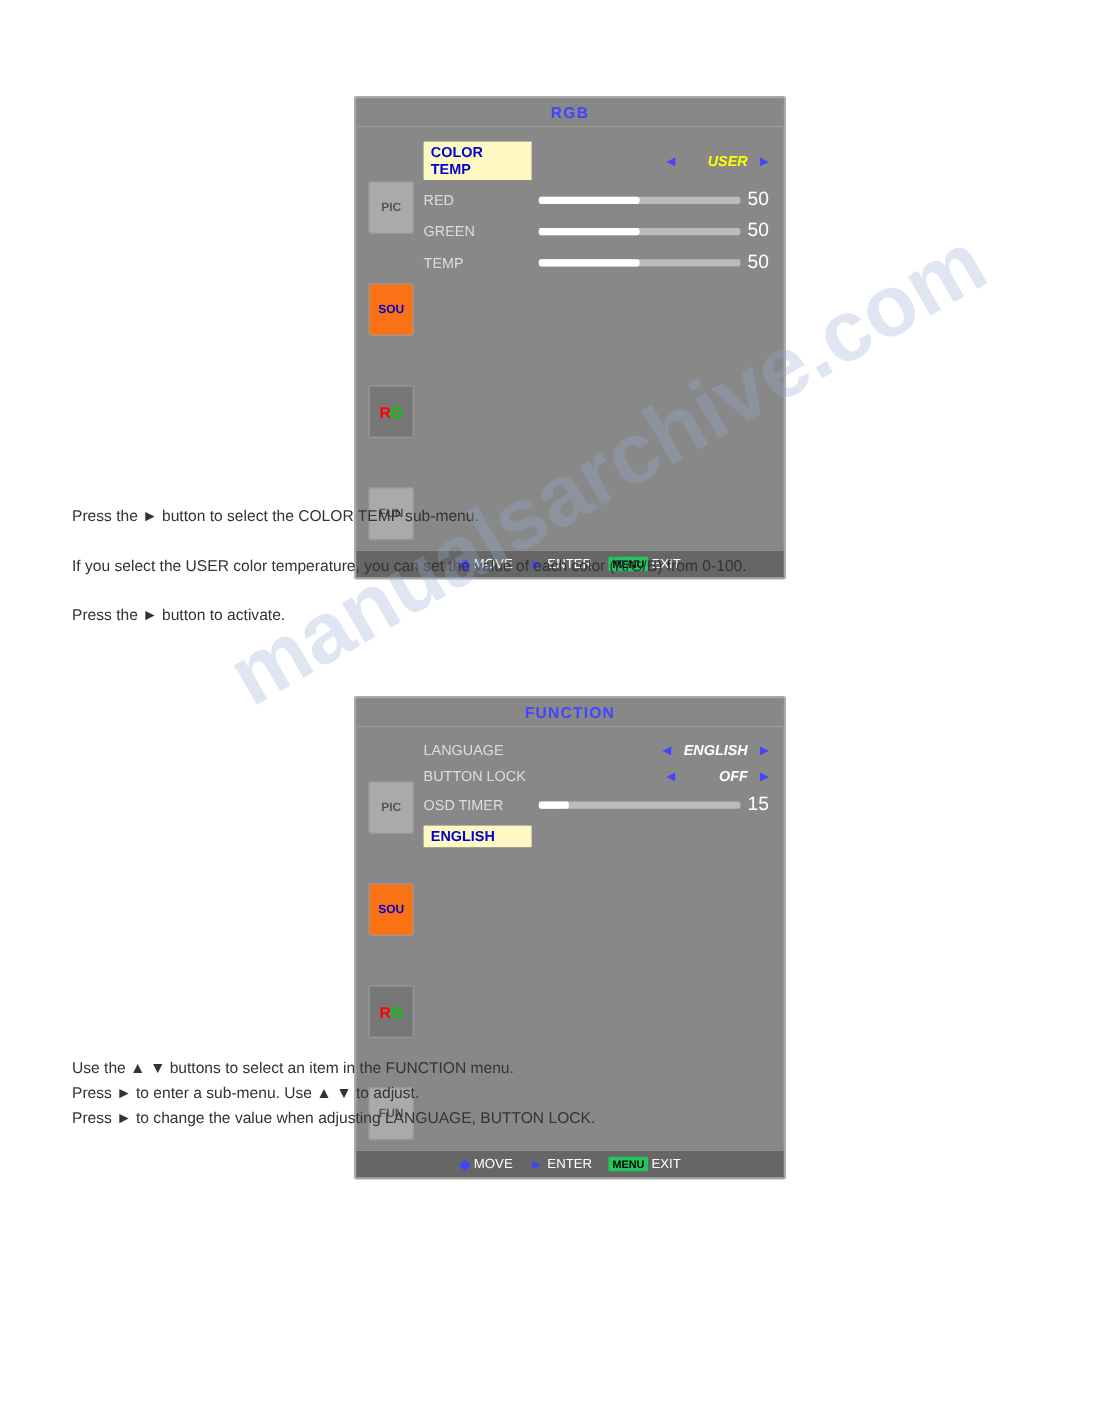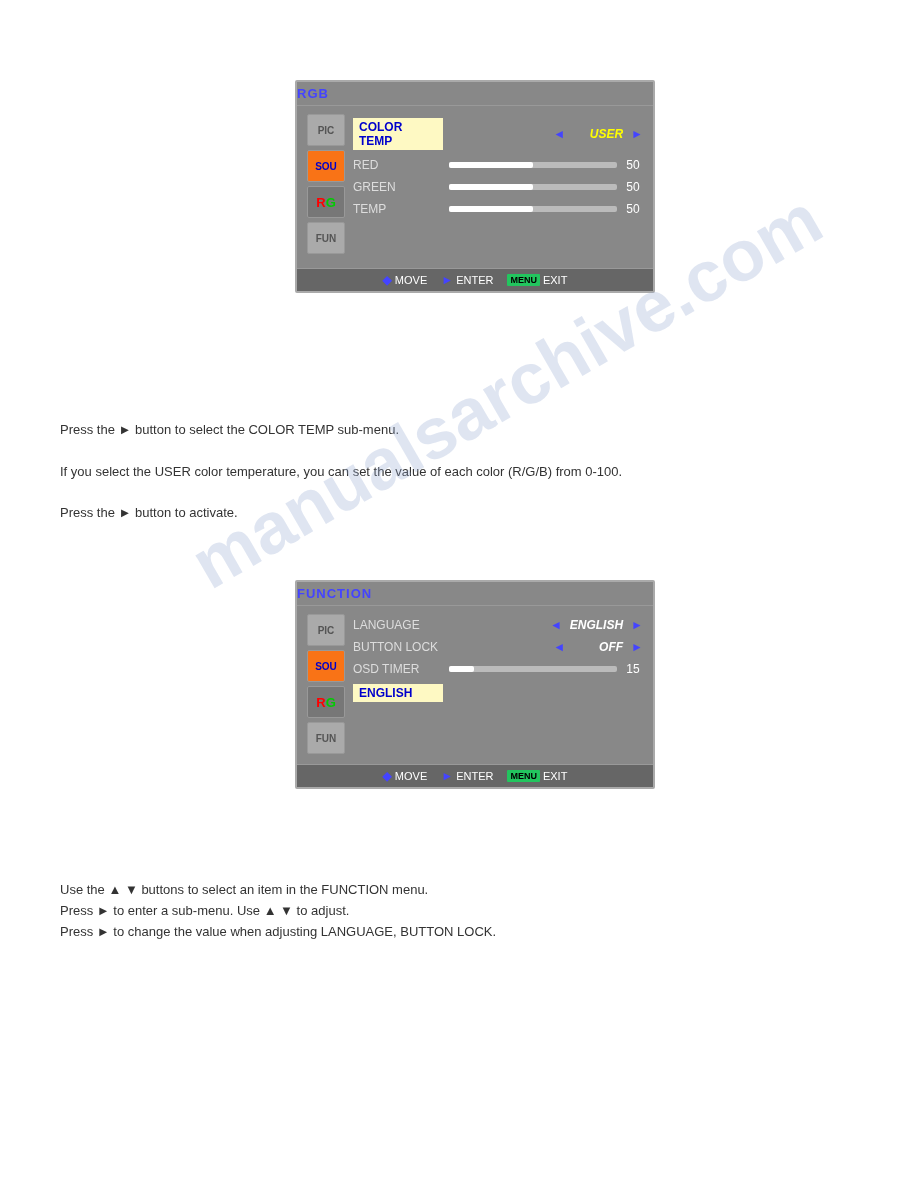--- a/index.html
+++ b/index.html
@@ -33,20 +33,21 @@
       position: absolute;
       width: 360px;
       background: #888888;
       border: 2px solid #aaaaaa;
       border-radius: 2px;
     }
 
     .osd-title {
       background: #888888;
       border-bottom: 1px solid #999;
+      text-align: center;
       color: #4444ff;
       font-weight: bold;
       font-size: 13px;
       padding: 4px 0;
       letter-spacing: 1px;
     }
 
     .osd-body {
       padding: 8px 10px;
       display: flex;
@@ -57,31 +58,32 @@
     .osd-sidebar {
       display: flex;
       flex-direction: column;
       gap: 4px;
       width: 40px;
       flex-shrink: 0;
     }
 
     .sidebar-tab {
       width: 38px;
-      height: 32px;
+      height: 44px;
       background: #aaaaaa;
       border: 1px solid #999;
       display: flex;
       align-items: center;
       justify-content: center;
       font-size: 10px;
       font-weight: bold;
       color: #333;
       border-radius: 2px;
       cursor: pointer;
+      margin-top: 37px;
     }
 
     .sidebar-tab.yellow-bg {
       background: #f97316;
       color: #0000cc;
       font-weight: bold;
     }
 
     .rgb-tab-text {
       font-size: 13px;
@@ -162,23 +164,23 @@
     }
 
     .slider-fill {
       height: 100%;
       background: #ffffff;
       border-radius: 2px;
     }
 
     .slider-value {
       color: #ffffff;
-      font-size: 12px;
+      font-size: 16px;
       min-width: 20px;
-      text-align: center;
+      text-align: left;
     }
 
     
     .osd-footer {
       background: #666666;
       border-top: 1px solid #999;
       padding: 4px 10px;
       display: flex;
       align-items: center;
       gap: 14px;

